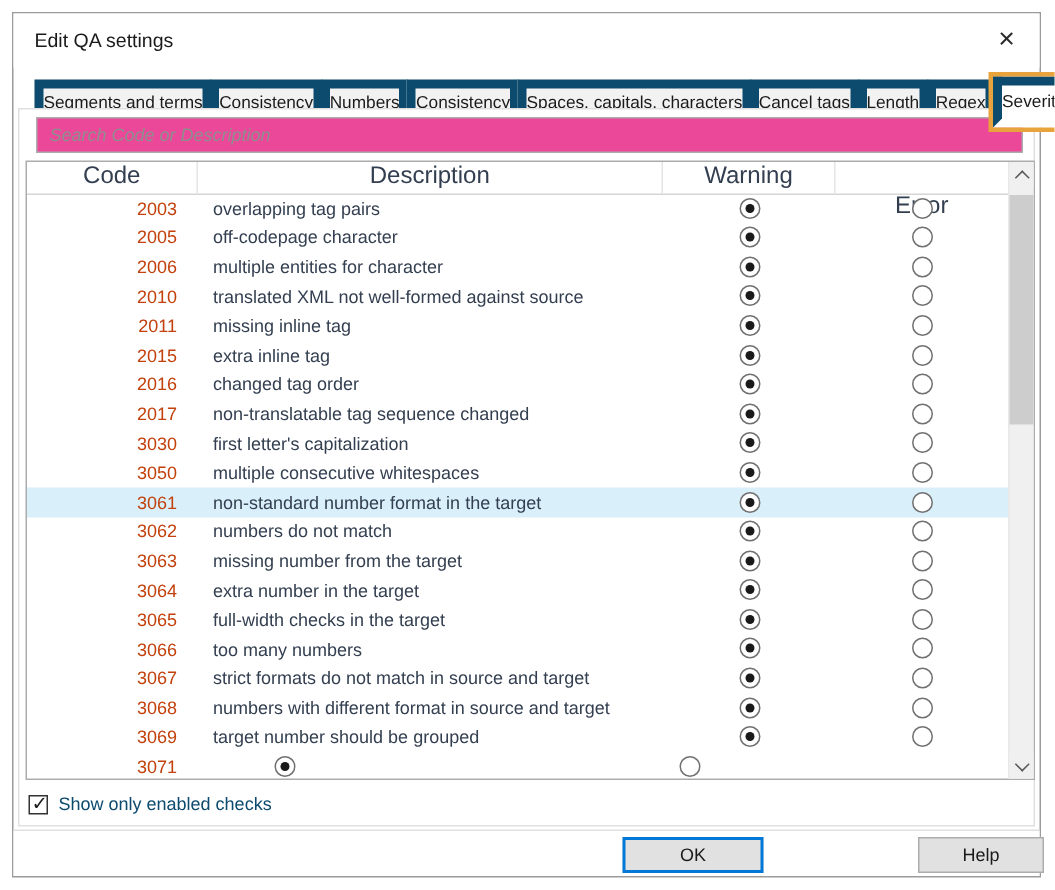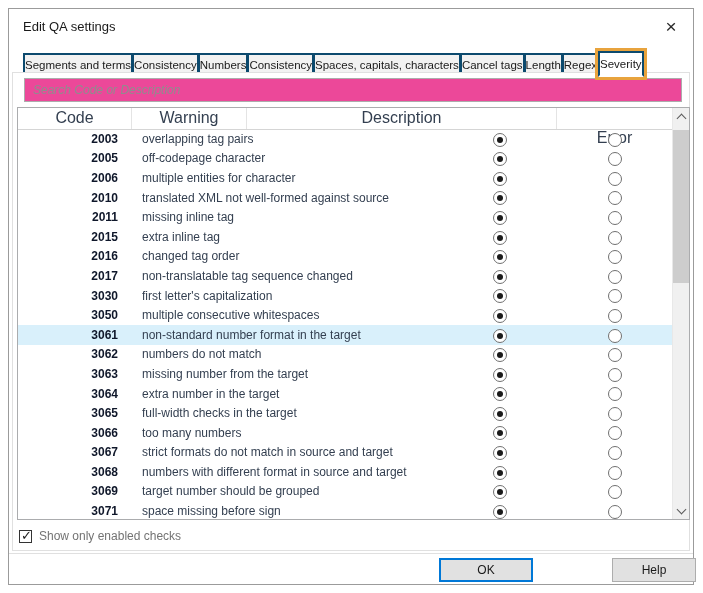--- a/index.html
+++ b/index.html
@@ -14,21 +14,21 @@
   }
   
   .titlebar{position:absolute;left:0;top:0;right:0;height:36px;background:#ffffff;}
   .title{position:absolute;left:14px;top:10px;font-size:13px;color:#1a1a1a;}
   .close{position:absolute;right:10px;top:6px;width:24px;height:24px;text-align:center;
     line-height:24px;font-size:19px;color:#2b2b2b;cursor:pointer;}
   
   .tabs{position:absolute;left:14px;top:42px;height:22px;white-space:nowrap;}
   .tab{display:inline-block;vertical-align:bottom;height:20px;line-height:20px;
     padding:0 0;font-size:11.5px;color:#1a1a1a;background:#f2f2f2;
-    border:2px solid #0c4a6e;margin-right:-1px;box-sizing:content-box;}
+    border:6px solid #0c4a6e;margin-right:-1px;box-sizing:content-box;}
   .tab.active{background:#ffffff;height:22px;line-height:22px;position:relative;z-index:3;
     border-bottom-color:#ffffff;}
   .tab.hl{outline:3px solid #e8a33d;}
   
   .page{position:absolute;left:3px;top:63px;right:3px;bottom:33px;
     border:1px solid #e0e0e0;background:#ffffff;z-index:1;}
   
   .search{position:absolute;left:15px;top:69px;width:658px;height:24px;
     border:1px solid #acacac;box-sizing:border-box;padding:0 8px;font-size:12px;
     color:#333f50;background:#ec4899;outline:none;z-index:2;}
@@ -38,22 +38,22 @@
     border:1px solid #abacae;box-sizing:border-box;background:#ffffff;z-index:2;}
   .thead{position:absolute;left:0;top:0;right:17px;height:21px;display:flex;
     border-bottom:1px solid #d5d5d5;background:#ffffff;}
   .th{font-size:16px;color:#333f50;text-align:center;line-height:20px;
     border-right:1px solid #e4e4e4;box-sizing:border-box;}
   .th:last-child{border-right:none;margin-top:20px;}
   .w-code{width:114px;} .w-desc{width:310px;} .w-warn{width:115px;} .w-err{width:115px;flex:1;}
   .tbody{position:absolute;left:0;top:21px;right:17px;bottom:0;overflow:hidden;}
   .trow{display:flex;height:19.6px;align-items:center;}
   .trow.selected{background:#d9f0fb;}
-  .c-code{width:114px;font-size:12px;color:#0f172a;text-align:right;
-    padding-right:14px;box-sizing:border-box;font-weight:bold;}
+  .c-code{width:114px;font-size:12px;color:#c2410c;text-align:right;
+    padding-right:14px;box-sizing:border-box;}
   .c-desc{width:310px;font-size:12px;color:#333f50;text-align:left;
     padding-left:10px;box-sizing:border-box;white-space:nowrap;overflow:hidden;}
   .c-warn{width:115px;text-align:center;}
   .c-err{width:115px;flex:1;text-align:center;}
   .radio{display:inline-block;width:12px;height:12px;border:1px solid #707070;
     border-radius:50%;background:#ffffff;position:relative;vertical-align:middle;}
   .radio.sel::after{content:"";position:absolute;left:3px;top:3px;width:6px;height:6px;
     border-radius:50%;background:#1a1a1a;}
   
   .vscroll{position:absolute;top:0;right:0;width:17px;bottom:0;background:#f0f0f0;
@@ -63,27 +63,27 @@
   .chev{position:absolute;left:5px;width:6px;height:6px;border-right:1px solid #5a5a5a;
     border-bottom:1px solid #5a5a5a;}
   .chev.up{top:7px;transform:rotate(-135deg);}
   .chev.down{top:4px;transform:rotate(45deg);}
   .thumb{position:absolute;left:0;width:16px;top:22px;height:153px;background:#cdcdcd;}
   
   .chkrow{position:absolute;left:10px;top:519px;height:16px;z-index:2;display:flex;align-items:center;}
   .checkbox{width:13px;height:13px;border:1px solid #333333;background:#ffffff;
     box-sizing:border-box;position:relative;margin-right:7px;}
   .checkbox .mark{position:absolute;left:1px;top:-3px;font-size:13px;color:#1a1a1a;font-weight:bold;}
-  .chklabel{font-size:12px;color:#737373;}
+  .chklabel{font-size:12px;color:#0c4a6e;}
   
   .btnsep{position:absolute;left:0;right:0;top:544px;height:1px;background:#e0e0e0;}
   .btnrow{position:absolute;left:0;right:0;top:545px;bottom:0;background:#ffffff;}
   .btn{position:absolute;top:4px;height:24px;background:#e1e1e1;border:1px solid #adadad;
     box-sizing:border-box;font-size:12px;color:#1a1a1a;text-align:center;line-height:22px;cursor:pointer;}
-  .btn.ok{left:430px;width:94px;border:2px solid #0078d7;line-height:20px;}
+  .btn.ok{left:406px;width:94px;border:2px solid #0078d7;line-height:20px;}
   .btn.cancel{left:510px;width:84px;margin-top:48px;}
   .btn.help{left:603px;width:84px;}
 </style>
 </head>
 <body>
 
 <div class="dialog">
 
   <div class="titlebar">
     <div class="title">Edit QA settings</div>
@@ -92,22 +92,22 @@
 
   <div class="tabs" id="tabs"><div class="tab">Segments and terms</div><div class="tab">Consistency</div><div class="tab">Numbers</div><div class="tab">Consistency</div><div class="tab">Spaces, capitals, characters</div><div class="tab">Cancel tags</div><div class="tab">Length</div><div class="tab">Regex</div><div class="tab active hl">Severity</div></div>
 
   <div class="page"></div>
 
   <input class="search" placeholder="Search Code or Description" style="">
 
   <div class="table">
     <div class="thead">
       <div class="th w-code">Code</div>
+      <div class="th w-desc">Description</div>
       <div class="th w-warn">Warning</div>
-      <div class="th w-desc">Description</div>
       <div class="th w-err">Error</div>
     </div>
     <div class="tbody" id="tbody">
         <div class="trow">
     <div class="c-code">2003</div>
     <div class="c-desc">overlapping tag pairs</div>
     <div class="c-warn"><span class="radio sel"></span></div>
     <div class="c-err"><span class="radio"></span></div>
   </div>
         <div class="trow">
@@ -213,21 +213,20 @@
     <div class="c-err"><span class="radio"></span></div>
   </div>
         <div class="trow">
     <div class="c-code">3069</div>
     <div class="c-desc">target number should be grouped</div>
     <div class="c-warn"><span class="radio sel"></span></div>
     <div class="c-err"><span class="radio"></span></div>
   </div>
         <div class="trow">
     <div class="c-code">3071</div>
-    <div class="c-desc">space missing before sign</div>
     <div class="c-warn"><span class="radio sel"></span></div>
     <div class="c-err"><span class="radio"></span></div>
   </div>
       </div>
     <div class="vscroll">
       <div class="sbtn up">
           <span class="chev up"></span>
         </div>
       <div class="thumb"></div>
       <div class="sbtn down">

